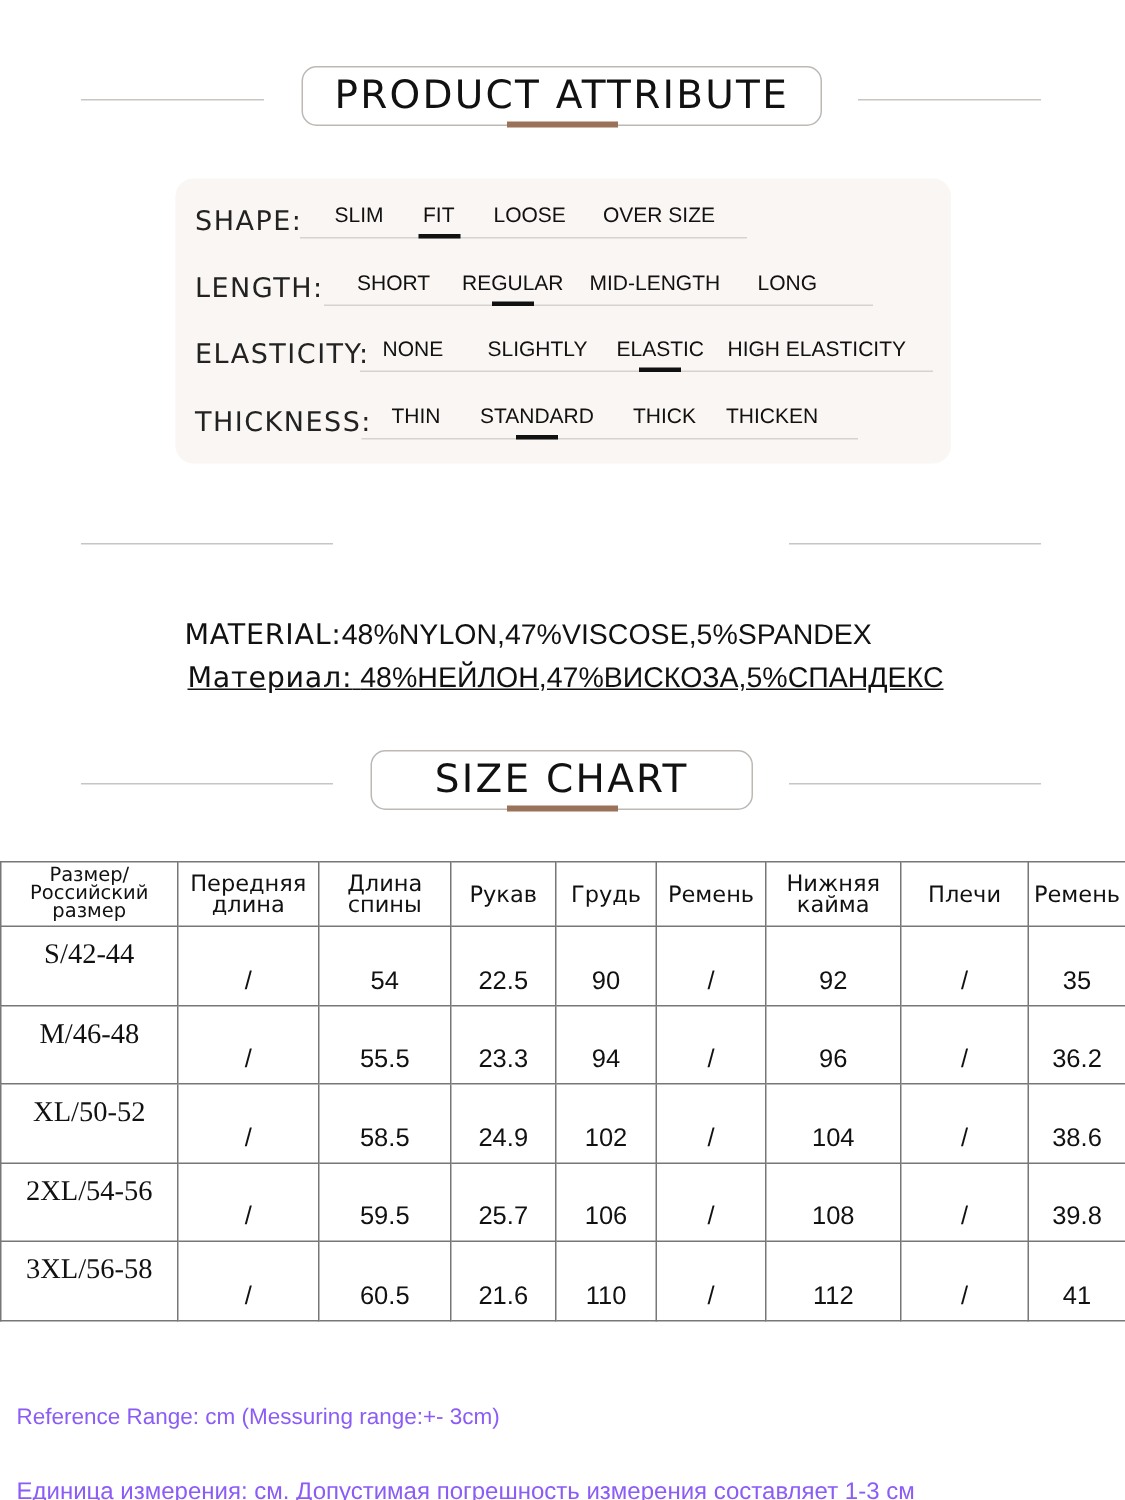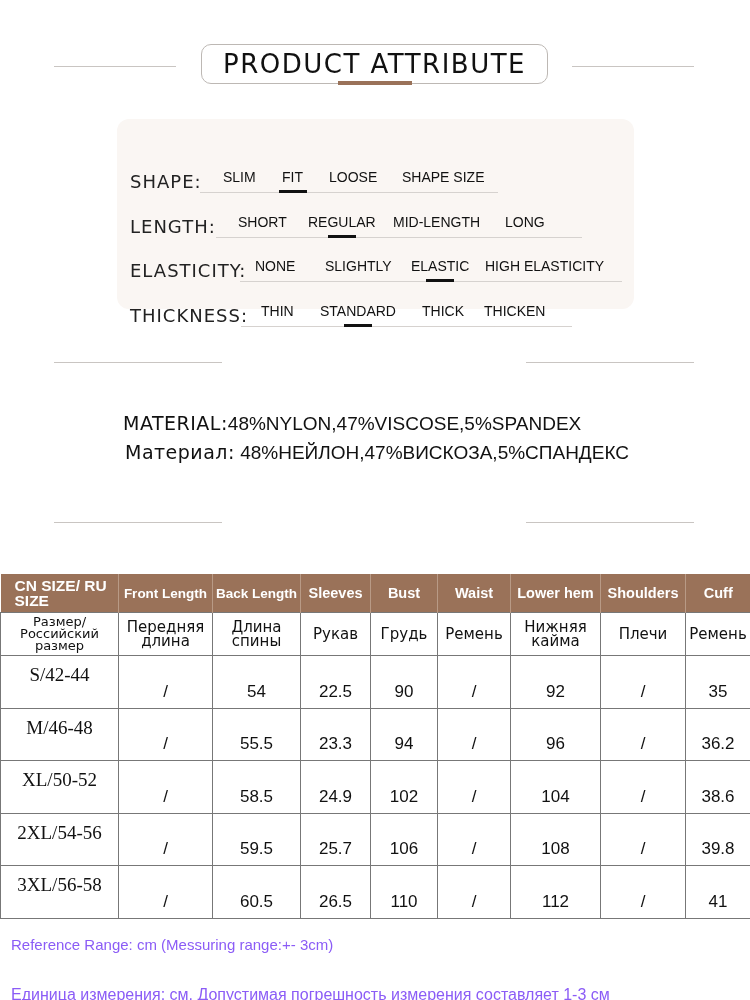--- a/index.html
+++ b/index.html
@@ -9,21 +9,21 @@
   .section-title .line { position: absolute; top: 50%; height: 1px; background: #c9c5c2; }
   .section-title .pill { position: absolute; top: 0; height: 40px; border: 1.5px solid #bdb8b4;
          border-radius: 10px; background: #fff; box-sizing: border-box;
          display: flex; align-items: center; justify-content: center;
          font-family: "DejaVu Sans", sans-serif; font-size: 26px; letter-spacing: 1.5px; color: #111; }
   .section-title .accent { position: absolute; bottom: -2px; left: 50%; transform: translateX(-50%);
          width: 74px; height: 4px; background: #9a7259; }
 
   .attr-box { position: absolute; left: 117px; top: 119px; width: 517px; height: 190px;
          background: #faf6f3; border-radius: 12px; }
-  .attr-row { position: absolute; left: 0; height: 30px; width: 517px; margin-top: 34px; }
+  .attr-row { position: absolute; left: 0; height: 30px; width: 517px; }
   .attr-label { position: absolute; left: 13px; top: 6px; font-family: "DejaVu Sans", sans-serif;
          font-size: 18px; letter-spacing: 1px; color: #222; }
   .attr-line { position: absolute; height: 1px; background: #d6d2cf; top: 27px; }
   .attr-opt { position: absolute; top: 4px; font-size: 14px; color: #111; white-space: nowrap; }
   .attr-opt.selected::after { content: ""; position: absolute; left: 50%; transform: translateX(-50%);
          bottom: -8px; width: 28px; height: 3px; background: #111; }
 
   .mat-line { position: absolute; left: 123px; font-size: 19px; color: #111; white-space: nowrap; }
   .mat-line .lbl { font-family: "DejaVu Sans", sans-serif; letter-spacing: 0.5px; }
 
@@ -55,21 +55,21 @@
 </div>
 
 <div class="attr-box">
 
   <div class="attr-row" style="top:12px;">
     <span class="attr-label">SHAPE:</span>
     <div class="attr-line" style="left:83px;width:298px;"></div>
     <span class="attr-opt" style="left:106px;">SLIM</span>
     <span class="attr-opt selected" style="left:165px;">FIT</span>
     <span class="attr-opt" style="left:212px;">LOOSE</span>
-    <span class="attr-opt" style="left:285px;">SHAPE SIZE</span>
+    <span class="attr-opt" style="left:285px;">OVER SIZE</span>
   </div>
 
   <div class="attr-row" style="top:57px;">
     <span class="attr-label">LENGTH:</span>
     <div class="attr-line" style="left:99px;width:366px;"></div>
     <span class="attr-opt" style="left:121px;">SHORT</span>
     <span class="attr-opt selected" style="left:191px;">REGULAR</span>
     <span class="attr-opt" style="left:276px;">MID-LENGTH</span>
     <span class="attr-opt" style="left:388px;">LONG</span>
   </div>
@@ -94,53 +94,46 @@
 </div>
 
 <div class="section-title" style="top:340px;">
   <div class="line" style="left:54px;width:168px;"></div>
   <div class="line" style="left:526px;width:168px;"></div>
 </div>
 
 <div class="mat-line" style="top:412px;">
   <span class="lbl">MATERIAL:</span><span>48%NYLON,47%VISCOSE,5%SPANDEX</span>
 </div>
-<div class="mat-line" style="top:441px;left:125px;">
+<div class="mat-line" style="top:441px;left:125px;text-decoration:underline;">
   <span class="lbl">Материал:</span> <span>48%НЕЙЛОН,47%ВИСКОЗА,5%СПАНДЕКС</span>
 </div>
 
 <div class="section-title" style="top:500px;">
   <div class="line" style="left:54px;width:168px;"></div>
+  <div class="pill" style="left:247px;width:255px;">
+    <span>SIZE CHART</span>
+    <div class="accent"></div>
+  </div>
   <div class="line" style="left:526px;width:168px;"></div>
 </div>
 
 <table class="size">
   <colgroup>
     <col style="width:118px">
       <col style="width:94px">
       <col style="width:88px">
       <col style="width:70px">
     <col style="width:67px">
       <col style="width:73px">
       <col style="width:90px">
       <col style="width:85px">
       <col style="width:65px">
   </colgroup>
   <tbody>
-      <tr>
-    <th class="first">CN SIZE/ RU SIZE</th>
-    <th style="font-size:13.5px;">Front Length</th>
-    <th style="font-size:13.5px;">Back Length</th>
-    <th>Sleeves</th>
-    <th>Bust</th>
-    <th>Waist</th>
-    <th>Lower hem</th>
-    <th>Shoulders</th>
-    <th style="border-right:none;">Cuff</th>
-  </tr>
   <tr class="sub">
     <td class="small">Размер/ Российский размер</td>
     <td>Передняя длина</td>
     <td>Длина спины</td>
     <td>Рукав</td>
     <td>Грудь</td>
     <td>Ремень</td>
     <td>Нижняя кайма</td>
     <td>Плечи</td>
     <td>Ремень</td>
@@ -186,21 +179,21 @@
     <td class="val">106</td>
     <td class="val">/</td>
     <td class="val">108</td>
     <td class="val">/</td>
     <td class="val">39.8</td>
   </tr>
   <tr class="data">
     <td class="sz">3XL/56-58</td>
     <td class="val">/</td>
     <td class="val">60.5</td>
-    <td class="val">26.5</td>
+    <td class="val">21.6</td>
     <td class="val">110</td>
     <td class="val">/</td>
     <td class="val">112</td>
     <td class="val">/</td>
     <td class="val">41</td>
   </tr>
 </tbody>
   </table>
 
 <div class="note" style="top:936px;">Reference Range: cm (Messuring range:+- 3cm)</div>

